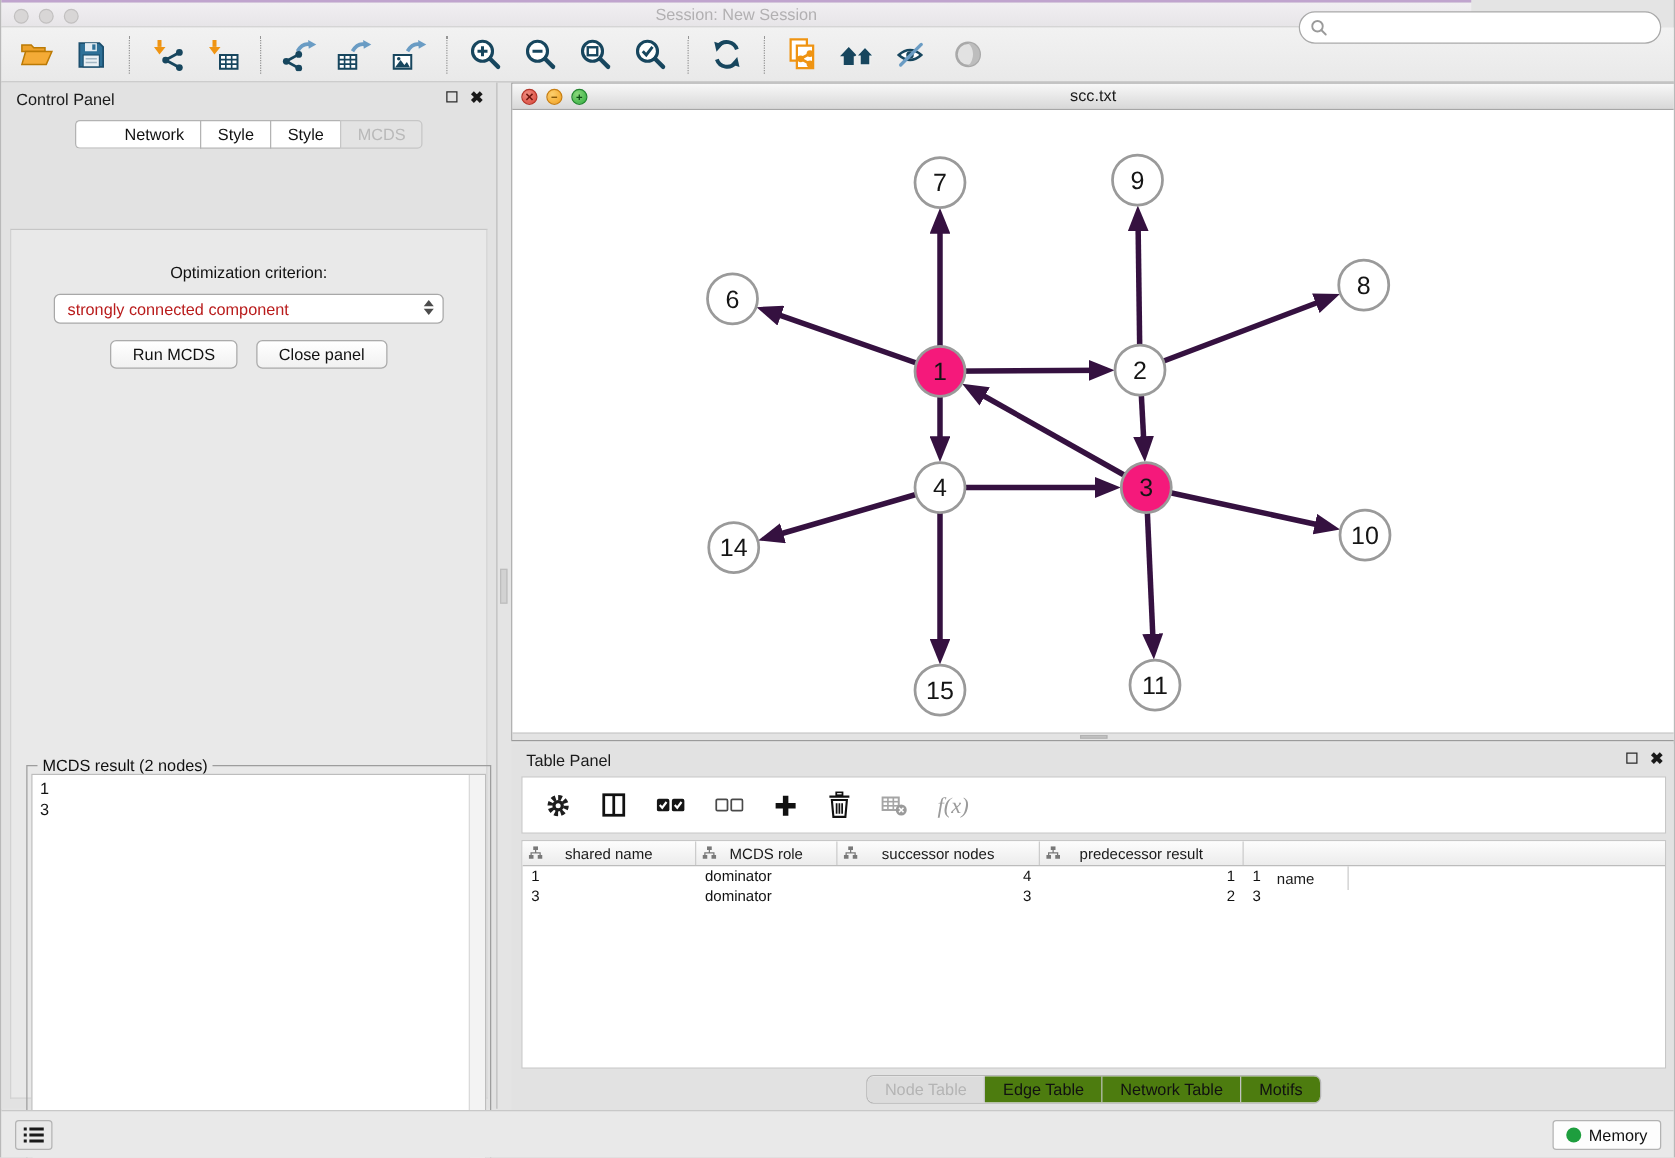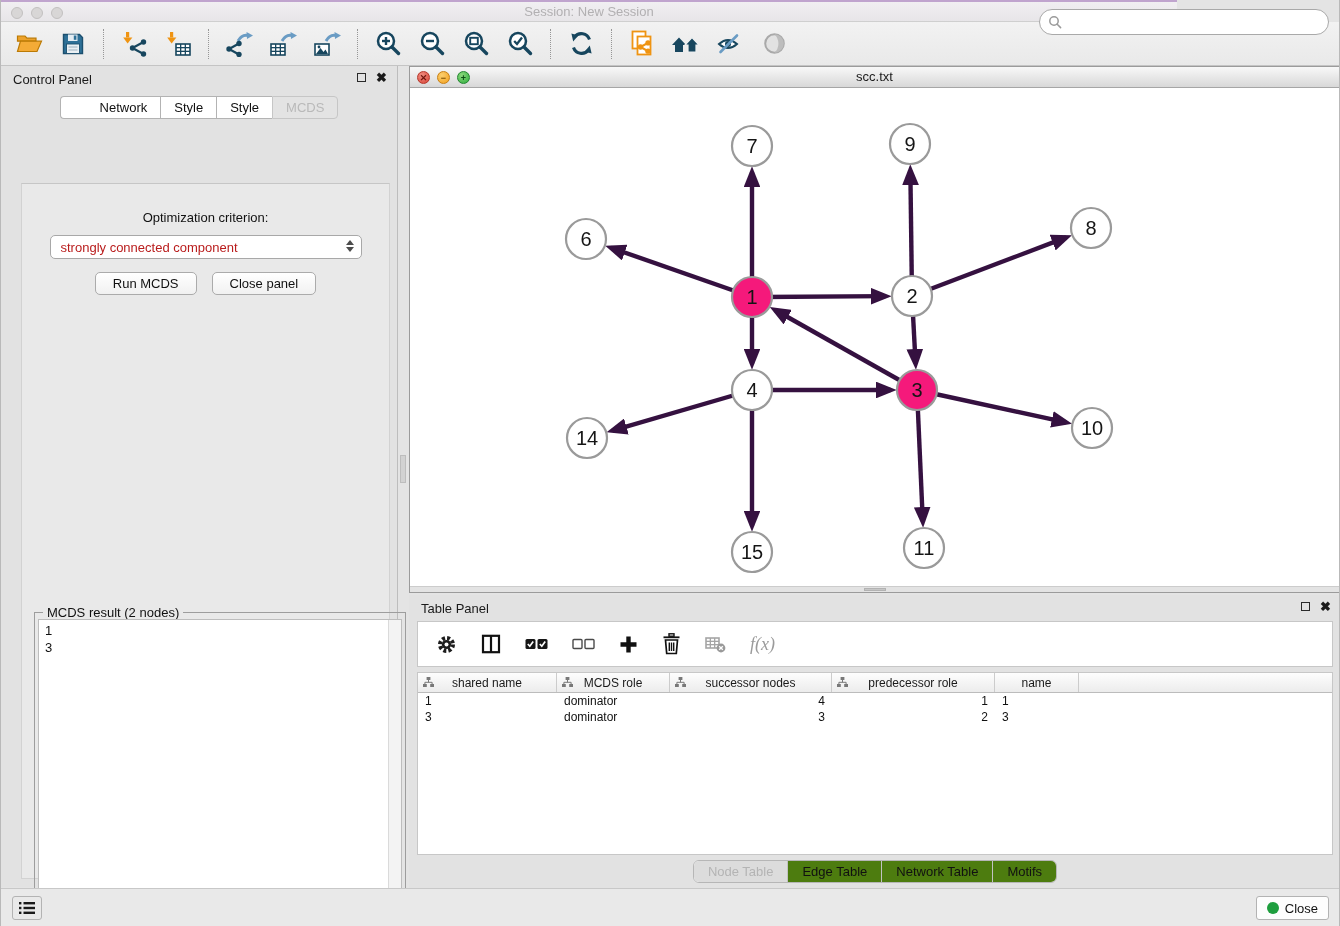--- a/index.html
+++ b/index.html
@@ -37,21 +37,21 @@
   .float-box { width:9px; height:9px; border:1.5px solid #2a2a2a; }
   .close-x { font-size:13px; font-weight:bold; color:#1a1a1a; line-height:11px; }
 
   #cp-tabs { position:relative; z-index:2; display:flex; justify-content:center; margin-top:2px; }
   .cp-tab { padding:3px 13px; font-size:13px; color:#111; background:#fff; border:1px solid #b3b3b3; border-right:none; }
   .cp-tab:first-child { border-radius:4px 0 0 4px;padding-left:39px; }
   .cp-tab:last-child { border-right:1px solid #c6c6c6; border-radius:0 4px 4px 0; }
   .cp-tab.active { background:#e3e3e3; color:#b9b9b9; border-color:#c6c6c6; }
 
   #cp-body { position:absolute; left:7px; right:7px; top:117px; bottom:8px; background:#e9e9e9;
-    border:1px solid #d2d2d2; border-top:1px solid #c6c6c6;margin-left:13px; }
+    border:1px solid #d2d2d2; border-top:1px solid #c6c6c6; }
   #opt-label { margin-top:26px; text-align:center; font-size:13px; color:#111; }
   #criterion-select { width:312px; height:24px; margin:10px auto 0 auto; background:#fff; border:1px solid #a8a8a8;
     border-radius:5px; display:flex; align-items:center; font-size:13px; color:#b91c1c; padding-left:10px; position:relative; }
   .stepper { position:absolute; right:7px; top:4px; display:flex; flex-direction:column; gap:2px; }
   .tri-up { width:0; height:0; border-left:4px solid transparent; border-right:4px solid transparent; border-bottom:5px solid #4c4c4c; }
   .tri-dn { width:0; height:0; border-left:4px solid transparent; border-right:4px solid transparent; border-top:5px solid #4c4c4c; }
   #cp-buttons { display:flex; justify-content:center; gap:15px; margin-top:13px; }
   .mac-btn { height:23px; padding:0 17px; font-size:13px; color:#111; background:linear-gradient(#ffffff,#f1f1f1);
     border:1px solid #ababab; border-radius:5px; font-family:"Liberation Sans",sans-serif; }
 
@@ -526,23 +526,23 @@
             </svg>
             <span>successor nodes</span>
           </div>
           <div class="th-cell" style="width: 163px;">
             <svg width="11" height="11" viewBox="0 0 11 11">
               <rect x="3.6" y="0" width="3.8" height="3" fill="#787878"></rect>
               <rect x="0" y="7" width="3.8" height="3" fill="#787878"></rect>
               <rect x="7.2" y="7" width="3.8" height="3" fill="#787878"></rect>
               <path d="M5.5 3 V5.3 M1.9 7 V5.3 H9.1 V7" stroke="#787878" stroke-width="1" fill="none"></path>
             </svg>
-            <span>predecessor role</span>
-          </div>
-          <div class="th-cell" style="width: 84px;">
+            <span>predecessor result</span>
+          </div>
+          <div class="th-cell" style="width: 84px; margin-top: 20px;">
             <span>name</span>
           </div>
         </div>
       <div id="tp-rows">
           <div class="tr-row">
             <div class="td-cell" style="width: 139px; text-align: left;">1</div>
             <div class="td-cell" style="width: 113px; text-align: left;">dominator</div>
             <div class="td-cell" style="width: 162px; text-align: right;">4</div>
             <div class="td-cell" style="width: 163px; text-align: right;">1</div>
             <div class="td-cell" style="width: 84px; text-align: left;">1</div>
@@ -572,17 +572,17 @@
         <rect x="1" y="1" width="2.4" height="2.4" fill="#1a1a1a"></rect>
           <rect x="5.5" y="1" width="11.5" height="2.4" fill="#1a1a1a"></rect>
         <rect x="1" y="5.8" width="2.4" height="2.4" fill="#1a1a1a"></rect>
           <rect x="5.5" y="5.8" width="11.5" height="2.4" fill="#1a1a1a"></rect>
         <rect x="1" y="10.6" width="2.4" height="2.4" fill="#1a1a1a"></rect>
           <rect x="5.5" y="10.6" width="11.5" height="2.4" fill="#1a1a1a"></rect>
       </svg>
     </div>
     <div id="memory-btn">
       <span id="memory-dot"></span>
-      <span>Close</span>
+      <span>Memory</span>
     </div>
   </div>
 
 </div>
 
 </body></html>

